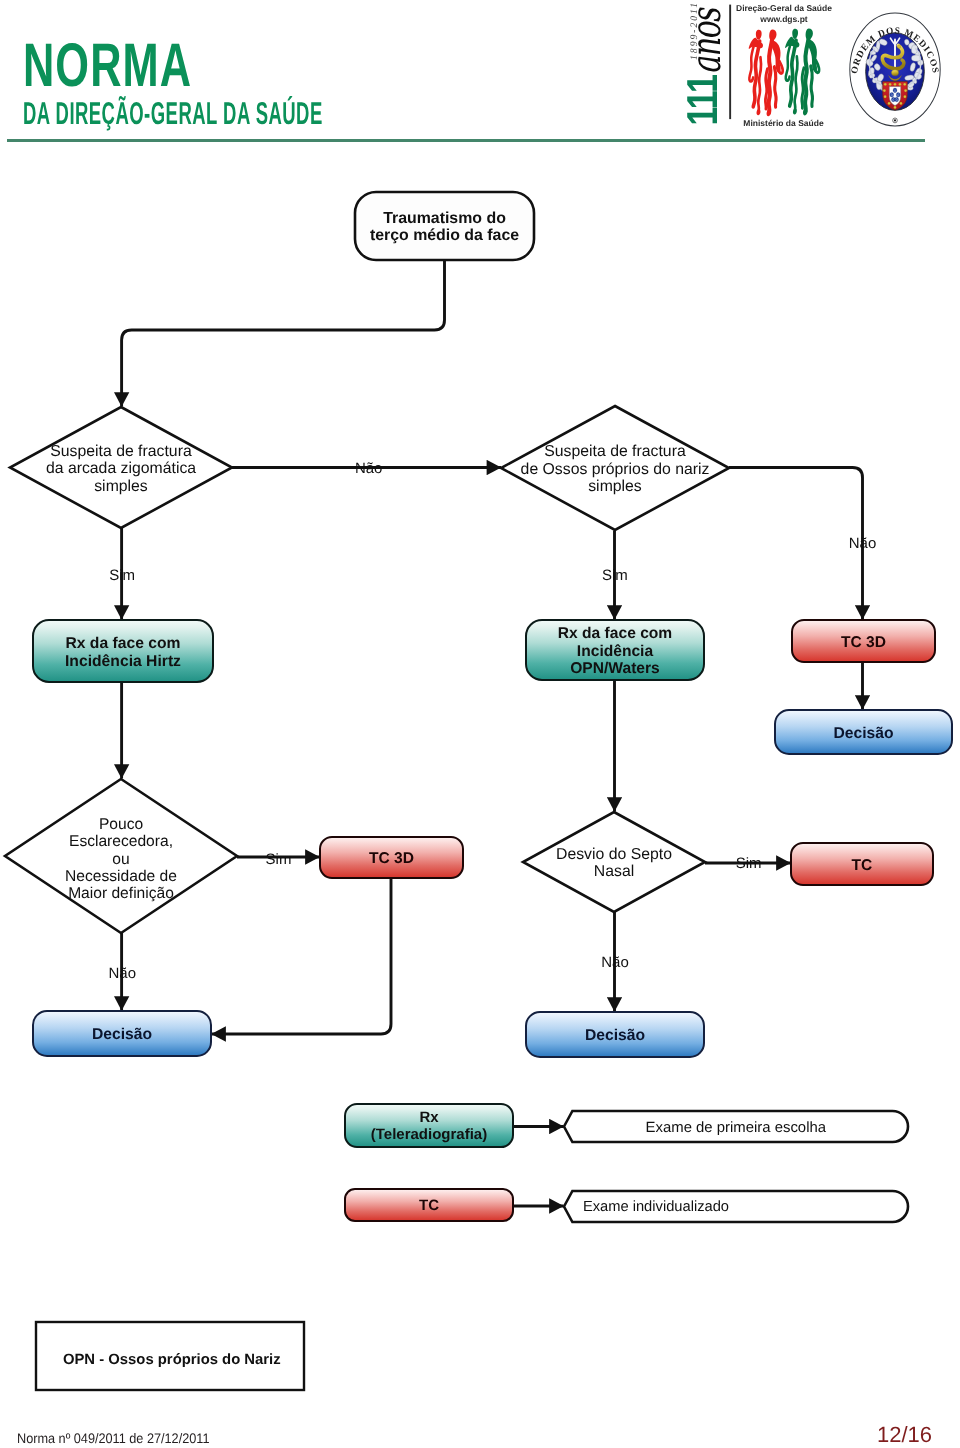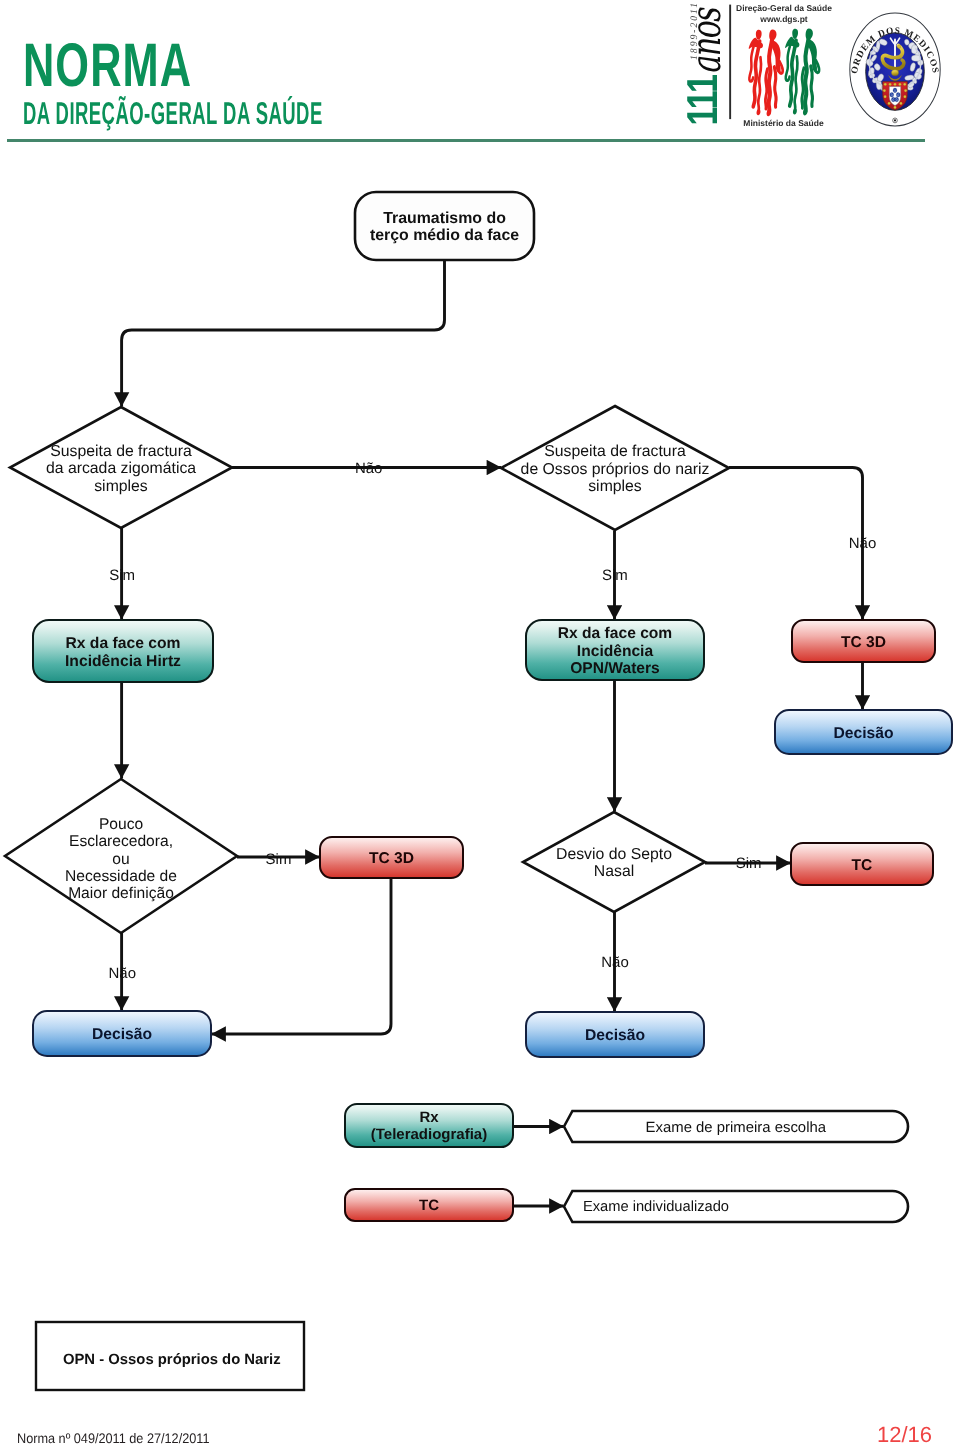--- a/index.html
+++ b/index.html
@@ -41,21 +41,21 @@
   
   #om{position:absolute;left:845px;top:9px;width:100px;height:121px;}
 
   
   #flow{position:absolute;left:0;top:0;width:960px;height:1448px;}
   #flow text{font-family:"Liberation Sans",sans-serif;}
 
   
   #footer-left{position:absolute;left:17px;top:1430.5px;font-size:13.8px;color:#231f20;
      letter-spacing:-0.02px;white-space:nowrap;transform:scaleX(0.922);transform-origin:left top;}
-  #footer-right{position:absolute;left:877px;top:1421.5px;font-size:22px;color:#ef4444;
+  #footer-right{position:absolute;left:877px;top:1421.5px;font-size:22px;color:#7f1d1d;
      white-space:nowrap;}
 </style>
 </head>
 <body>
 
 <div class="page" id="page">
 
   <div id="header">
     <div id="norma-word">NORMA</div>
     <div id="norma-sub">DA DIREÇÃO-GERAL DA SAÚDE</div>

